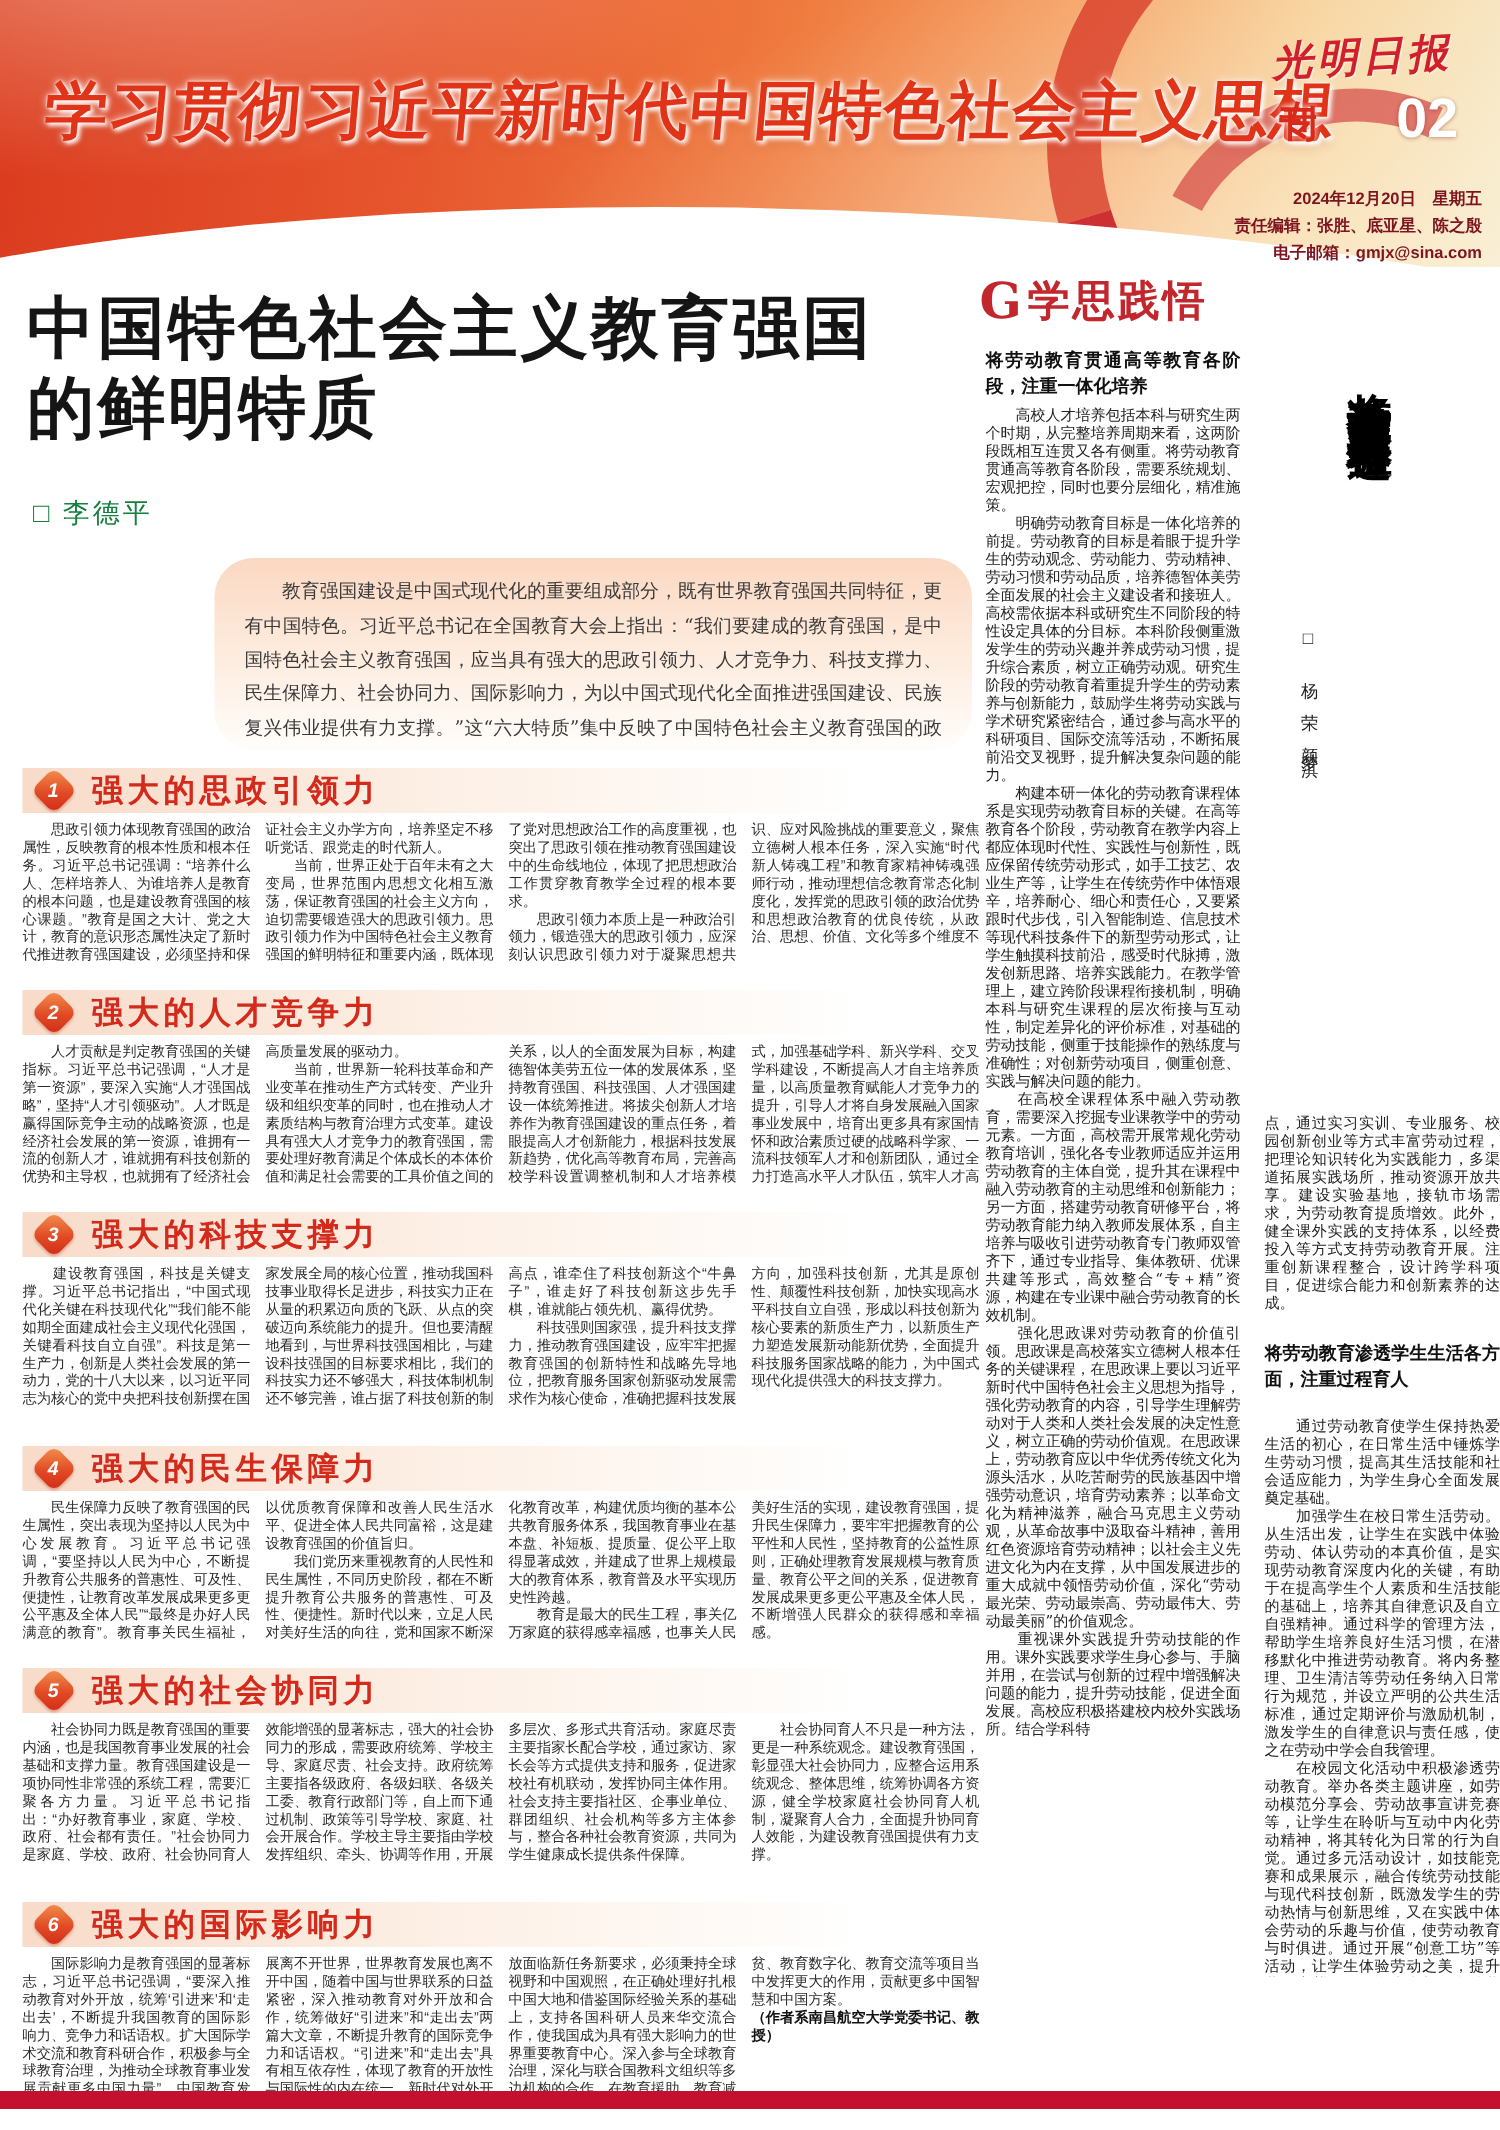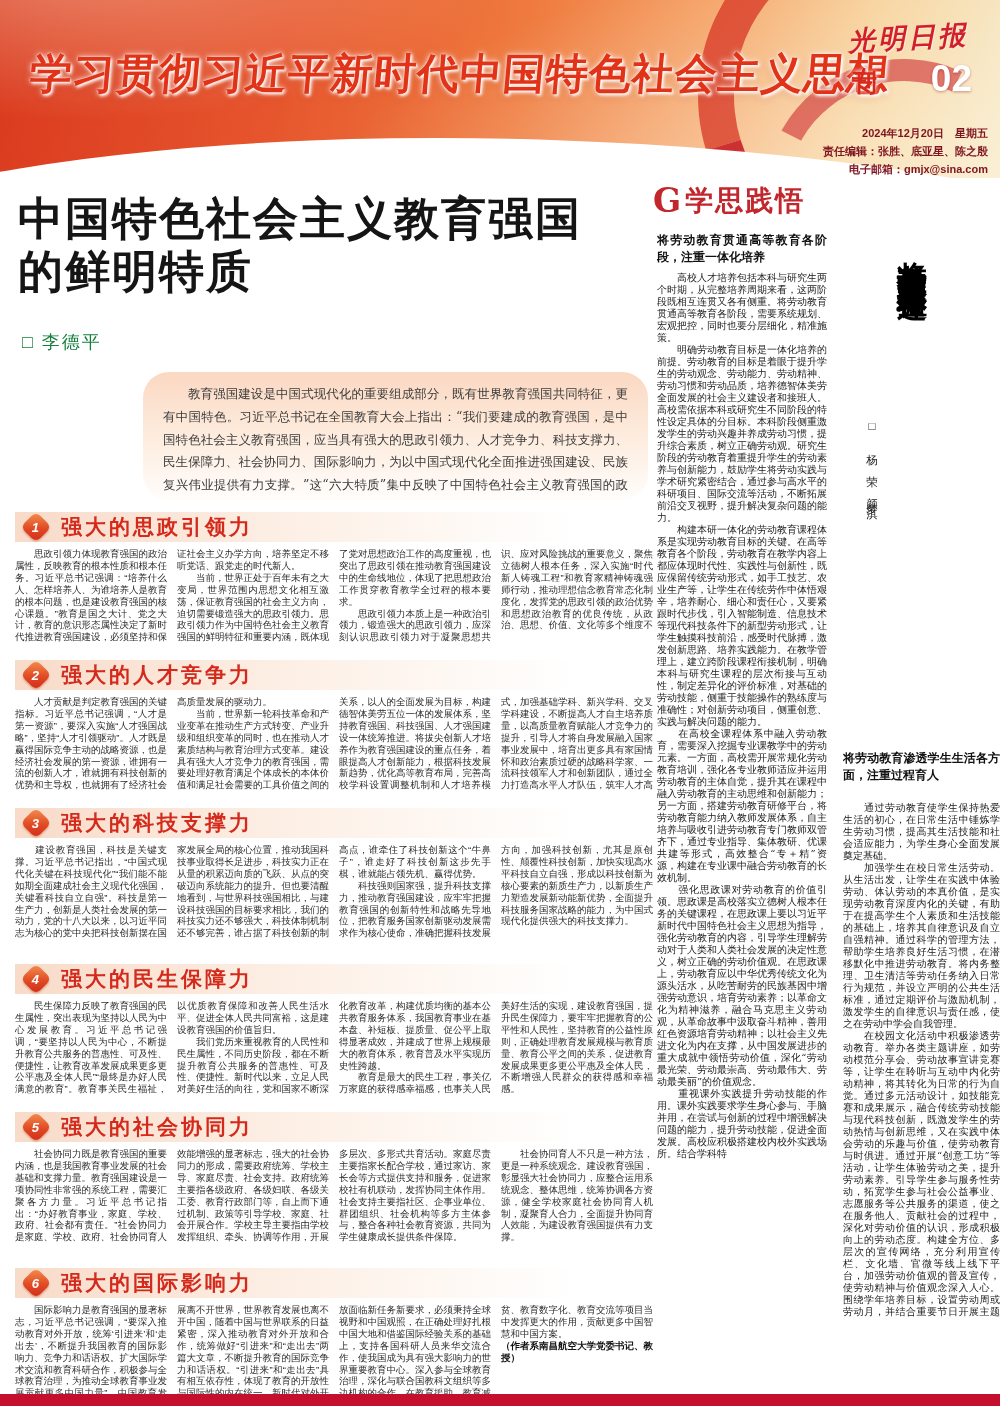--- a/index.html
+++ b/index.html
@@ -186,20 +186,21 @@
     <div class="flow">　　在高校全课程体系中融入劳动教育，需要深入挖掘专业课教学中的劳动元素。一方面，高校需开展常规化劳动教育培训，强化各专业教师适应并运用劳动教育的主体自觉，提升其在课程中融入劳动教育的主动思维和创新能力；另一方面，搭建劳动教育研修平台，将劳动教育能力纳入教师发展体系，自主培养与吸收引进劳动教育专门教师双管齐下，通过专业指导、集体教研、优课共建等形式，高效整合“专＋精”资源，构建在专业课中融合劳动教育的长效机制。
 　　强化思政课对劳动教育的价值引领。思政课是高校落实立德树人根本任务的关键课程，在思政课上要以习近平新时代中国特色社会主义思想为指导，强化劳动教育的内容，引导学生理解劳动对于人类和人类社会发展的决定性意义，树立正确的劳动价值观。在思政课上，劳动教育应以中华优秀传统文化为源头活水，从吃苦耐劳的民族基因中增强劳动意识，培育劳动素养；以革命文化为精神滋养，融合马克思主义劳动观，从革命故事中汲取奋斗精神，善用红色资源培育劳动精神；以社会主义先进文化为内在支撑，从中国发展进步的重大成就中领悟劳动价值，深化“劳动最光荣、劳动最崇高、劳动最伟大、劳动最美丽”的价值观念。
 　　重视课外实践提升劳动技能的作用。课外实践要求学生身心参与、手脑并用，在尝试与创新的过程中增强解决问题的能力，提升劳动技能，促进全面发展。高校应积极搭建校内校外实践场所。结合学科特</div>
   </div>
 
   <div class="vertical-title">将劳动教育贯穿高校人才培养全过程</div>
   <div class="vertical-authors">□ 杨　荣　颜梦淇</div>
 
   <div class="colB">
     <div class="flow-clip">
+      <div class="flow">点，通过实习实训、专业服务、校园创新创业等方式丰富劳动过程，把理论知识转化为实践能力，多渠道拓展实践场所，推动资源开放共享。建设实验基地，接轨市场需求，为劳动教育提质增效。此外，健全课外实践的支持体系，以经费投入等方式支持劳动教育开展。注重创新课程整合，设计跨学科项目，促进综合能力和创新素养的达成。</div>
       <div class="r-subhead">将劳动教育渗透学生生活各方面，注重过程育人</div>
       <div class="flow">　　通过劳动教育使学生保持热爱生活的初心，在日常生活中锤炼学生劳动习惯，提高其生活技能和社会适应能力，为学生身心全面发展奠定基础。
 　　加强学生在校日常生活劳动。从生活出发，让学生在实践中体验劳动、体认劳动的本真价值，是实现劳动教育深度内化的关键，有助于在提高学生个人素质和生活技能的基础上，培养其自律意识及自立自强精神。通过科学的管理方法，帮助学生培养良好生活习惯，在潜移默化中推进劳动教育。将内务整理、卫生清洁等劳动任务纳入日常行为规范，并设立严明的公共生活标准，通过定期评价与激励机制，激发学生的自律意识与责任感，使之在劳动中学会自我管理。
 　　在校园文化活动中积极渗透劳动教育。举办各类主题讲座，如劳动模范分享会、劳动故事宣讲竞赛等，让学生在聆听与互动中内化劳动精神，将其转化为日常的行为自觉。通过多元活动设计，如技能竞赛和成果展示，融合传统劳动技能与现代科技创新，既激发学生的劳动热情与创新思维，又在实践中体会劳动的乐趣与价值，使劳动教育与时俱进。通过开展“创意工坊”等活动，让学生体验劳动之美，提升劳动素养。引导学生参与服务性劳动，拓宽学生参与社会公益事业、志愿服务等公共服务的渠道，使之在服务他人、贡献社会的过程中，深化对劳动价值的认识，形成积极向上的劳动态度。构建全方位、多层次的宣传网络，充分利用宣传栏、文化墙、官微等线上线下平台，加强劳动价值观的普及宣传，使劳动精神与价值观念深入人心。围绕学年培养目标，设置劳动周或劳动月，并结合重要节日开展主题活动，使劳动教育更加生动有趣。</div>
     </div>
   </div>
 
   <div class="bottom-bar"></div>
 
 </div>

